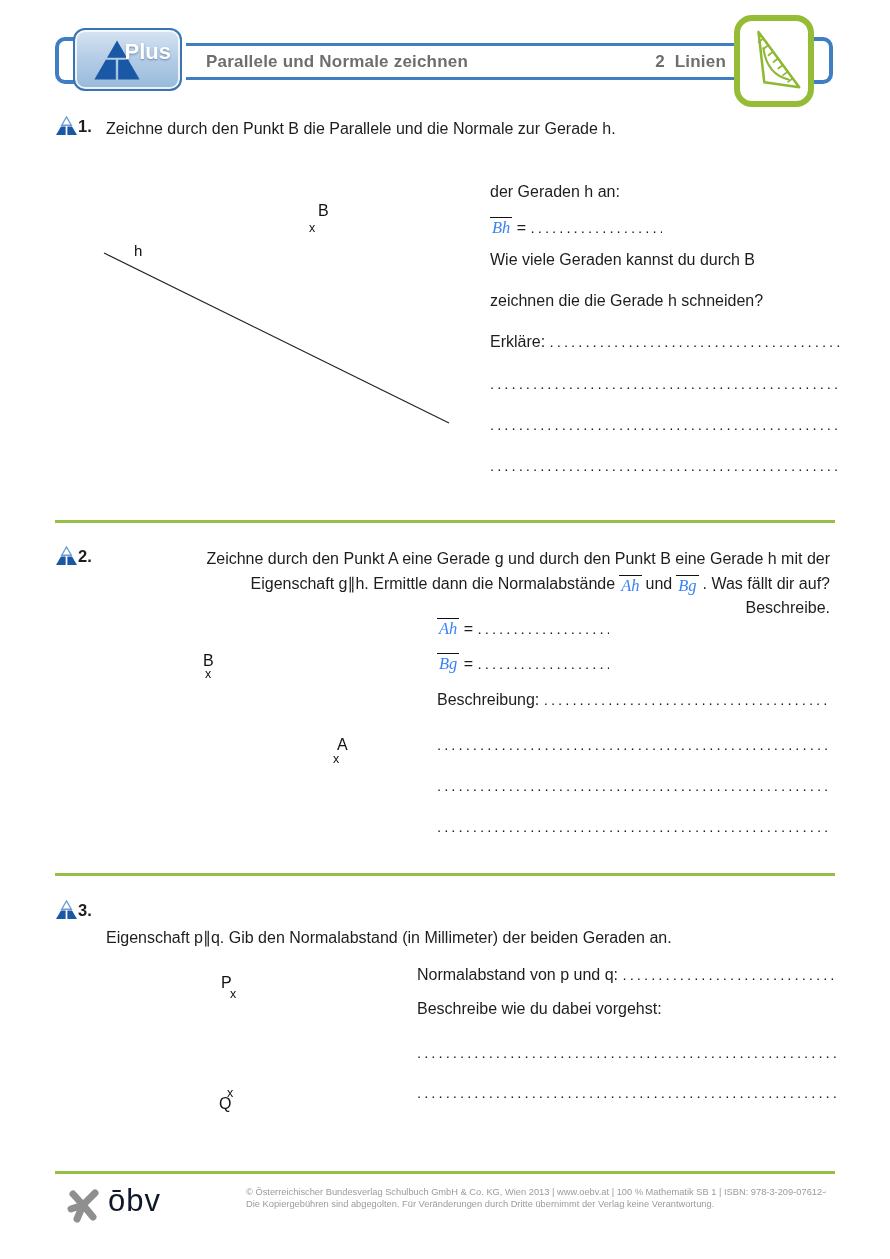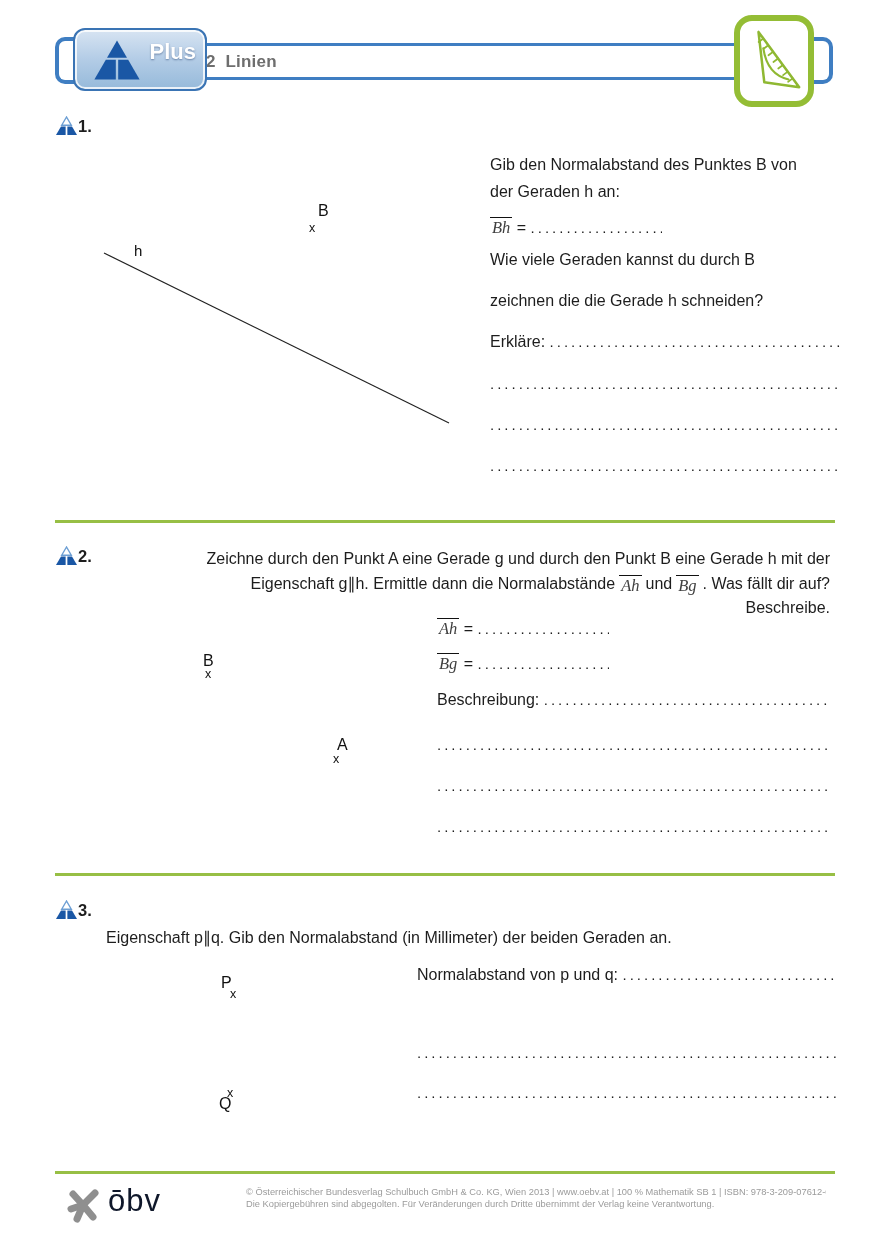--- a/index.html
+++ b/index.html
@@ -6,42 +6,42 @@
   .page{position:relative;width:890px;height:1259px;background:#fff;overflow:hidden;
         font-family:"Liberation Sans",sans-serif;color:#1d1d1d;}
   .abs{position:absolute;}
   *{box-sizing:border-box;}
 
   
   .bracket-l{position:absolute;left:55px;top:37px;width:19px;height:47px;
              border:4px solid #3f7ec2;border-right:none;border-radius:10px 0 0 10px;z-index:1;}
   .bracket-r{position:absolute;left:813px;top:37px;width:20px;height:47px;
              border:4px solid #3f7ec2;border-left:none;border-radius:0 10px 10px 0;z-index:1;}
-  .badge{position:absolute;left:73px;top:28px;width:134px;height:63px;z-index:3;
+  .badge{position:absolute;left:73px;top:28px;width:109px;height:63px;z-index:3;
          background:linear-gradient(180deg,#d7e4f2 0%,#b3cce6 50%,#96bada 100%);
          border:2px solid #3a74b4;border-radius:12px;
          box-shadow:inset 0 0 0 2px rgba(255,255,255,.8);}
   .badge svg{position:absolute;left:18px;top:9px;}
   .badge-label{position:absolute;right:9px;top:9px;color:#fff;font-weight:bold;font-size:22px;
                text-shadow:0 1px 2px rgba(10,40,90,.45);}
   .titlebar{position:absolute;left:186px;top:43px;width:560px;height:37px;background:#fff;
             border-top:3px solid #3f7ec2;border-bottom:3px solid #3f7ec2;z-index:2;
             display:flex;align-items:center;justify-content:space-between;padding:0 20px;}
   .titlebar .t{font-size:17px;font-weight:bold;color:#6e6e6e;letter-spacing:.2px;}
   .chapter{white-space:pre;}
   .gicon{position:absolute;left:734px;top:15px;width:80px;height:92px;background:#fff;
          border:6px solid #94bd35;border-radius:18px;z-index:2;
          display:flex;align-items:center;justify-content:center;}
 
   
   .num{position:absolute;font-size:16.5px;font-weight:bold;color:#1d1d1d;}
   .prompt{position:absolute;font-size:16px;line-height:24.6px;color:#1d1d1d;width:724px;}
   .row{position:absolute;white-space:nowrap;overflow:hidden;font-size:16px;color:#1d1d1d;height:22px;}
   .dots{letter-spacing:3px;font-size:15px;}
-  .mathv{font-family:"Liberation Serif",serif;font-style:italic;font-size:16.5px;color:#404040;}
+  .mathv{font-family:"Liberation Serif",serif;font-style:italic;font-size:16.5px;color:#3b82f6;}
   .ovl{display:inline-block;border-top:1.4px solid #111;padding:1px 2px 0 2px;line-height:1.05;}
   .iovl{margin:0 4px;vertical-align:-2px;}
   .pt{position:absolute;font-size:16px;color:#111;}
   .ptx{position:absolute;font-size:12.5px;color:#111;}
   .lineh{position:absolute;font-size:15px;color:#111;}
   .divider{position:absolute;left:55px;width:780px;height:3px;background:#97bf45;}
 
   
   .flogo-text{position:absolute;left:108px;top:1183px;font-size:31px;color:#0f172a;letter-spacing:1px;}
   .ftext{position:absolute;left:246px;top:1187px;width:580px;font-size:9.3px;line-height:11.6px;
@@ -58,20 +58,21 @@
   <div class="badge">
     <svg width="48" height="42" viewBox="0 0 52 44">
       <polygon points="26,1 15.2,19.5 36.8,19.5" fill="#1a57a5"></polygon>
       <polygon points="13.9,21.8 1.5,43 24.7,43 24.7,21.8" fill="#1a57a5"></polygon>
       <polygon points="27.3,21.8 27.3,43 50.5,43 38.1,21.8" fill="#1a57a5"></polygon>
     </svg>
     <span class="badge-label">Plus</span>
   </div>
 
   <div class="titlebar">
+    <span class="t">Parallele und Normale zeichnen</span>
     <span class="t chapter">2  Linien</span>
   </div>
 
   <div class="gicon">
     <svg width="64" height="76" viewBox="0 0 66 78">
       <path d="M17 9 L23 61 L59 66 Z" fill="none" stroke="#8fb832" stroke-width="2.6" stroke-linejoin="round" stroke-linecap="round"></path>
       <g stroke="#8fb832" stroke-width="1.8" stroke-linecap="round">
         <line x1="22" y1="15.8" x2="17.2" y2="19.4"></line>
         <line x1="27.1" y1="22.7" x2="22.3" y2="26.3"></line>
         <line x1="32.1" y1="29.5" x2="27.3" y2="33.1"></line>
@@ -83,29 +84,29 @@
       <path d="M22 26 Q26 53 48 58" fill="none" stroke="#8fb832" stroke-width="2.2" stroke-linecap="round"></path>
     </svg>
   </div>
 
   <svg class="abs" style="left:55px;top:116px;" width="23" height="20" viewBox="0 0 23 20">
     <polygon points="11.5,1 6.7,9.2 16.3,9.2" fill="#ffffff" stroke="#6d9fd4" stroke-width="1.4"></polygon>
     <polygon points="6,10.6 1,19 10.6,19 10.6,10.6" fill="#1a57a5"></polygon>
     <polygon points="12.4,10.6 12.4,19 22,19 17,10.6" fill="#1a57a5"></polygon>
   </svg>
   <span class="num" style="left:78px;top:117px;">1.</span>
+  <div class="prompt" style="left:106px;top:117px;">Zeichne durch den Punkt B die Parallele und die Normale zur Gerade h.</div>
 
   <span class="pt" style="left:318px;top:202px;">B</span>
   <span class="ptx" style="left:309px;top:221px;">x</span>
   <span class="lineh" style="left:134px;top:242px;">h</span>
   <svg class="abs" style="left:100px;top:246px;" width="354" height="182" viewBox="0 0 354 182">
     <line x1="4" y1="7" x2="349" y2="177" stroke="#222" stroke-width="1.2"></line>
   </svg>
 
-  <div class="row" style="left:490px;top:156px;width:352px;">Gib den Normalabstand des Punktes B von</div>
   <div class="row" style="left:490px;top:183px;width:352px;">der Geraden h an:</div>
   <div class="row" style="left:490px;top:217px;width:172px;">
     <span class="mathv ovl">Bh</span>
     <span>=</span>
     <span class="dots">......................................................................................................................................................</span>
   </div>
   <div class="row" style="left:490px;top:251px;width:352px;">Wie viele Geraden kannst du durch B</div>
   <div class="row" style="left:490px;top:292px;width:352px;">zeichnen die die Gerade h schneiden?</div>
   <div class="row" style="left:490px;top:333px;width:352px;">
     <span>Erkläre:</span>
@@ -167,20 +168,21 @@
 
   <span class="pt" style="left:221px;top:974px;">P</span>
   <span class="ptx" style="left:230px;top:987px;">x</span>
   <span class="ptx" style="left:227px;top:1086px;">x</span>
   <span class="pt" style="left:219px;top:1095px;">Q</span>
 
   <div class="row" style="left:417px;top:966px;width:420px;">
     <span>Normalabstand von p und q:</span>
     <span class="dots">......................................................................................................................................................</span>
   </div>
+  <div class="row" style="left:417px;top:1000px;width:420px;">Beschreibe wie du dabei vorgehst:</div>
   <div class="row dots" style="left:417px;top:1044px;width:420px;">......................................................................................................................................................</div>
   <div class="row dots" style="left:417px;top:1084px;width:420px;">......................................................................................................................................................</div>
 
   <div class="divider" style="top:1171px;"></div>
 
   <svg class="abs" style="left:66px;top:1186px;" width="36" height="40" viewBox="0 0 36 40">
     <g stroke="#8f8f8f" stroke-width="7" stroke-linecap="round">
       <line x1="17" y1="19" x2="7" y2="8"></line>
       <line x1="17" y1="19" x2="29" y2="7"></line>
       <line x1="17" y1="19" x2="5" y2="23"></line>

